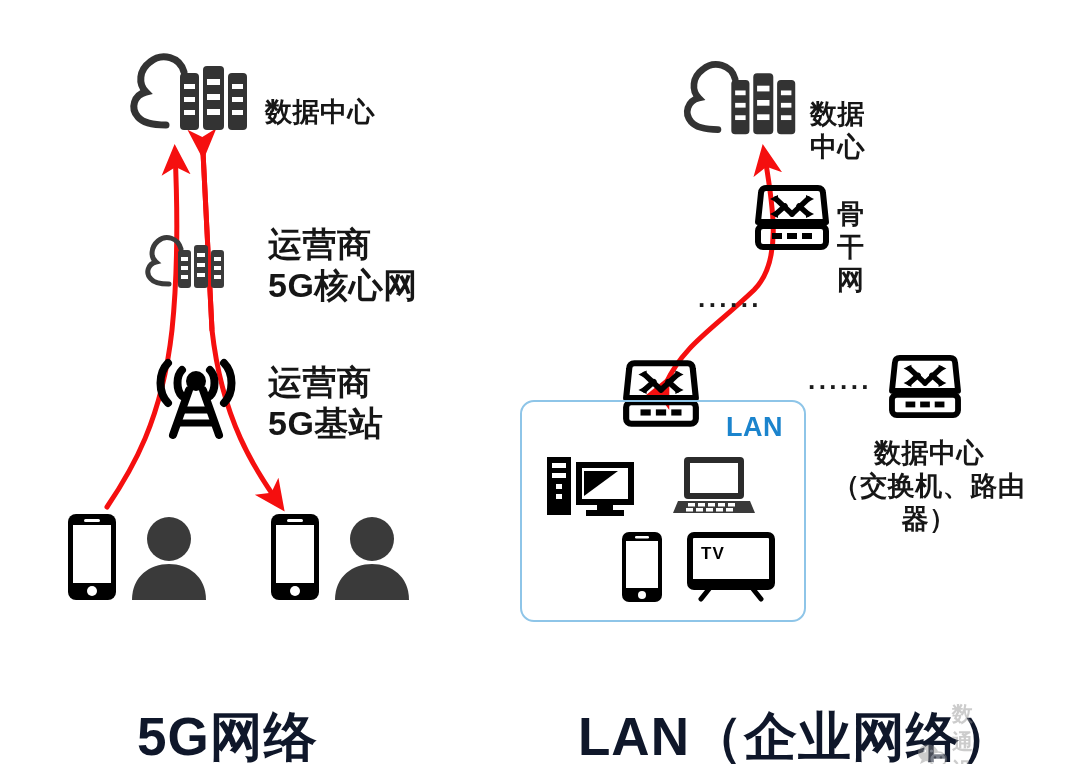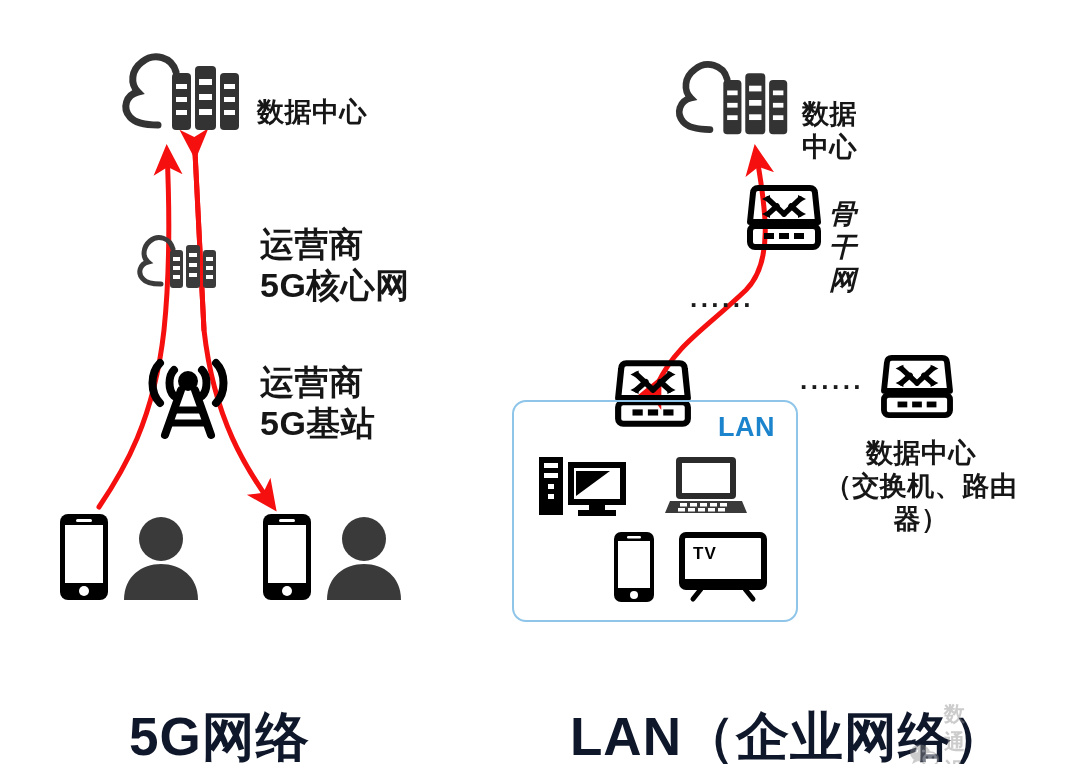--- a/index.html
+++ b/index.html
@@ -10,21 +10,21 @@
   body {
     width: 1080px;
     height: 764px;
     position: relative;
     overflow: hidden;
     font-family: "Liberation Sans", "DejaVu Sans", sans-serif;
     color: #111111;
   }
   .stage {
     position: absolute;
-    left: 4px; top: 0;
+    left: 12px; top: 0;
     width: 860px;
     height: 764px;
   }
   .abs { position: absolute; }
 
   
   .label {
     font-weight: bold;
     color: #161616;
     line-height: 1.22;
@@ -230,21 +230,21 @@
         <path d="M56,32 L47,24"></path>
       </g>
       <g fill="#000">
         <path d="M54,13 L62,17 L54,21 Z"></path>
         <path d="M26,13 L18,17 L26,21 Z"></path>
         <path d="M54,28 L62,32 L54,36 Z"></path>
         <path d="M26,28 L18,32 L26,36 Z"></path>
       </g>
     </svg>
   </div>
-  <div class="abs label label-lg" style="left:825px; top:198px;font-style:italic;">骨干网</div>
+  <div class="abs label label-lg" style="left:825px; top:198px;">骨干网</div>
 
   <div class="abs dots" style="left:686px; top:290px;">······</div>
 
   <div class="abs" style="left:608px; top:357px;">
     <svg width="82" height="72" viewBox="0 0 80 70">
       <path d="M14,6 L66,6 C69,6 71,8 71,11 L74,40 L6,40 L9,11 C9,8 11,6 14,6 Z" fill="none" stroke="#000" stroke-width="6" stroke-linejoin="round"></path>
       <rect x="6" y="44" width="68" height="21" rx="5" fill="none" stroke="#000" stroke-width="6"></rect>
       <g fill="#000">
         <rect x="20" y="51" width="10" height="6"></rect>
         <rect x="35" y="51" width="10" height="6"></rect>

